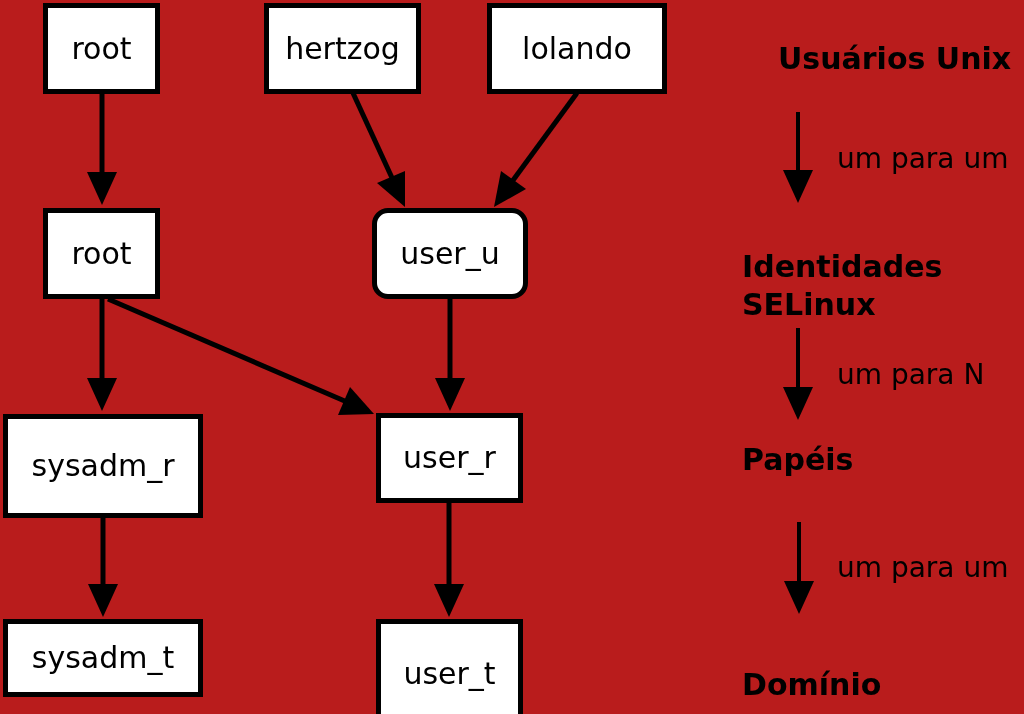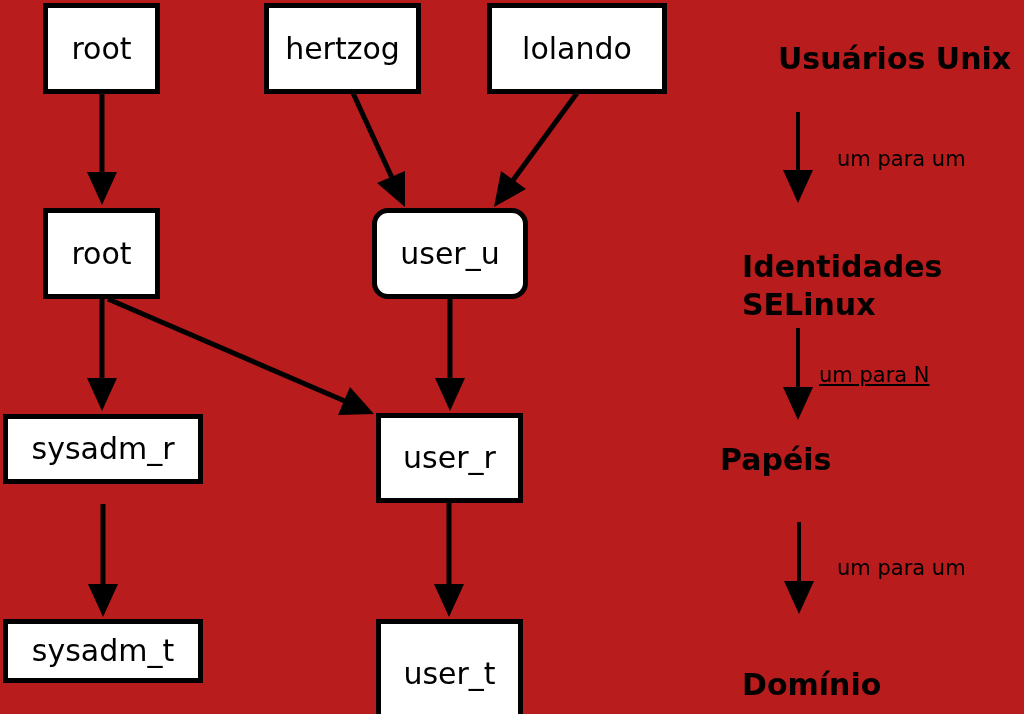--- a/index.html
+++ b/index.html
@@ -45,43 +45,43 @@
   }
   .legend-level {
     position: absolute;
     font-size: 30px;
     font-weight: bold;
     line-height: 38px;
     white-space: pre-line;
   }
   .legend-mapping {
     position: absolute;
-    font-size: 21px;
+    font-size: 28px;
     font-weight: normal;
     line-height: 38px;
     white-space: nowrap;
   }
 
   
   #node-unix-root      { left: 43px;  top: 3px;   width: 117px; height: 91px; }
   #node-unix-hertzog   { left: 264px; top: 3px;   width: 157px; height: 91px; }
   #node-unix-lolando   { left: 487px; top: 3px;   width: 180px; height: 91px; }
   #node-selinux-root   { left: 43px;  top: 208px; width: 117px; height: 91px; }
   #node-selinux-user-u { left: 372px; top: 208px; width: 156px; height: 91px; border-radius: 16px; }
-  #node-role-sysadm-r  { left: 3px;   top: 414px; width: 200px; height: 70px; text-align: center; }
+  #node-role-sysadm-r  { left: 3px;   top: 414px; width: 200px; height: 104px; text-align: center; }
   #node-role-user-r    { left: 376px; top: 413px; width: 147px; height: 90px; }
-  #node-domain-sysadm-t{ left: 3px;   top: 619px; width: 200px; height: 64px; }
+  #node-domain-sysadm-t{ left: 3px;   top: 619px; width: 200px; height: 78px; }
   #node-domain-user-t  { left: 376px; top: 619px; width: 147px; height: 109px; }
 
   
   #legend-level-1   { left: 778px; top: 28px; margin-top: 12px;  }
   #legend-mapping-1 { left: 837px; top: 140px; }
   #legend-level-2   { left: 742px; top: 216px; margin-top: 32px; }
-  #legend-mapping-2 { left: 819px; top: 356px; text-decoration: underline; }
-  #legend-level-3   { left: 720px; top: 441px; }
+  #legend-mapping-2 { left: 837px; top: 356px; }
+  #legend-level-3   { left: 742px; top: 441px; }
   #legend-mapping-3 { left: 837px; top: 549px; }
   #legend-level-4   { left: 742px; top: 644px; margin-top: 22px; }
 </style>
 </head>
 <body>
 
 <div id="canvas">
 
   <svg id="arrow-layer" viewBox="0 0 1024 714" xmlns="http://www.w3.org/2000/svg">
 

